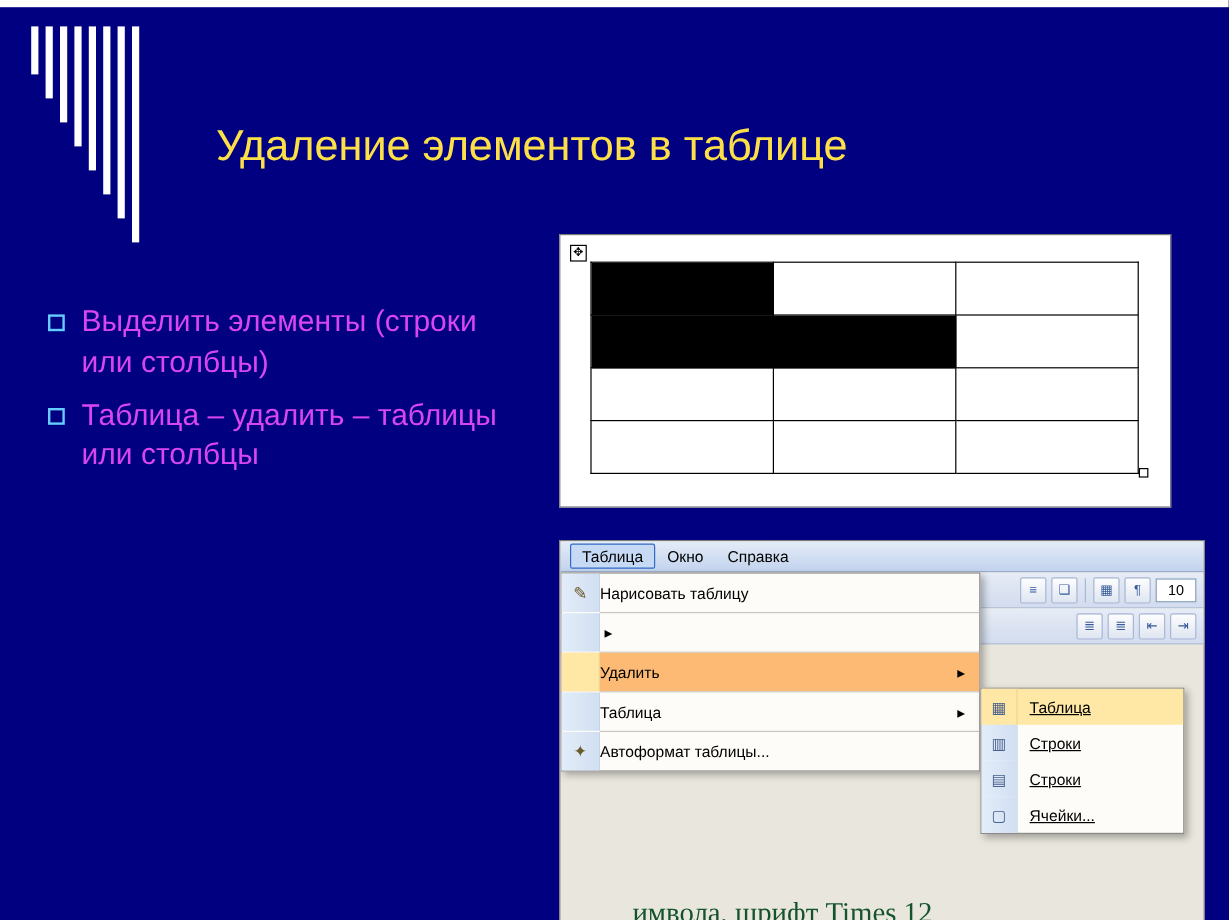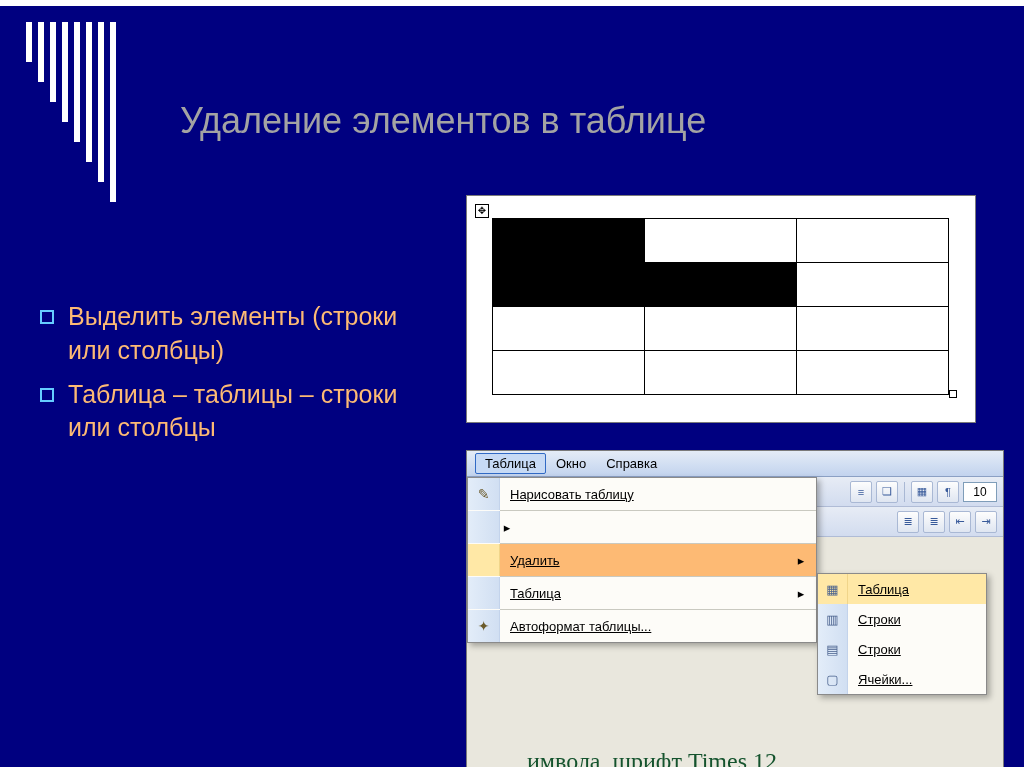--- a/index.html
+++ b/index.html
@@ -27,33 +27,32 @@
   }
   .stripes span {
     display: block;
     width: 6px;
     background: #fff;
   }
   .title {
     position: absolute;
     top: 100px;
     left: 180px;
-    color: #a3a3a3;
+    color: #fde047;
     font-size: 36px;
     font-weight: normal;
   }
   .bullets {
     position: absolute;
     top: 252px;
     left: 40px;
     width: 400px;
-    color: #fdba74;
+    color: #d946ef;
     font-size: 25px;
     line-height: 1.35;
-    margin-top: 48px;
   }
   .bullet {
     display: flex;
     align-items: flex-start;
     margin-bottom: 10px;
   }
   .sq {
     width: 14px;
     height: 14px;
     border: 2px solid #66ccff;
@@ -168,22 +167,20 @@
     width: 32px;
     height: 32px;
     background: linear-gradient(90deg,#e3edf9,#d1dff2);
     border-right: 1px solid #c3d3eb;
     display:flex;align-items:center;justify-content:center;
     color:#6b5a2a;
     font-size:14px;
   }
   .dropdown .label {
     flex: 1;
-    padding-left: 10px;
-    text-decoration: underline;
     text-decoration-style: solid;
   }
   .dropdown .arrow {
     width: 14px;
     text-align: center;
     color: #000;
   }
   .dropdown .row.hover {
     background: #fdba74;
   }
@@ -242,21 +239,21 @@
 
 <h1 class="title">Удаление элементов в таблице</h1>
 
 <div class="bullets">
   <div class="bullet">
     <div class="sq"></div>
     <div>Выделить элементы (строки или столбцы)</div>
   </div>
   <div class="bullet">
     <div class="sq"></div>
-    <div>Таблица – таблицы – строки или столбцы</div>
+    <div>Таблица – удалить – таблицы или столбцы</div>
   </div>
 </div>
 
 <div class="illus1">
   <div class="move-handle">✥</div>
   <table class="tbl">
     <tbody>
         <tr>
           <td class="sel"></td>
           <td></td>

